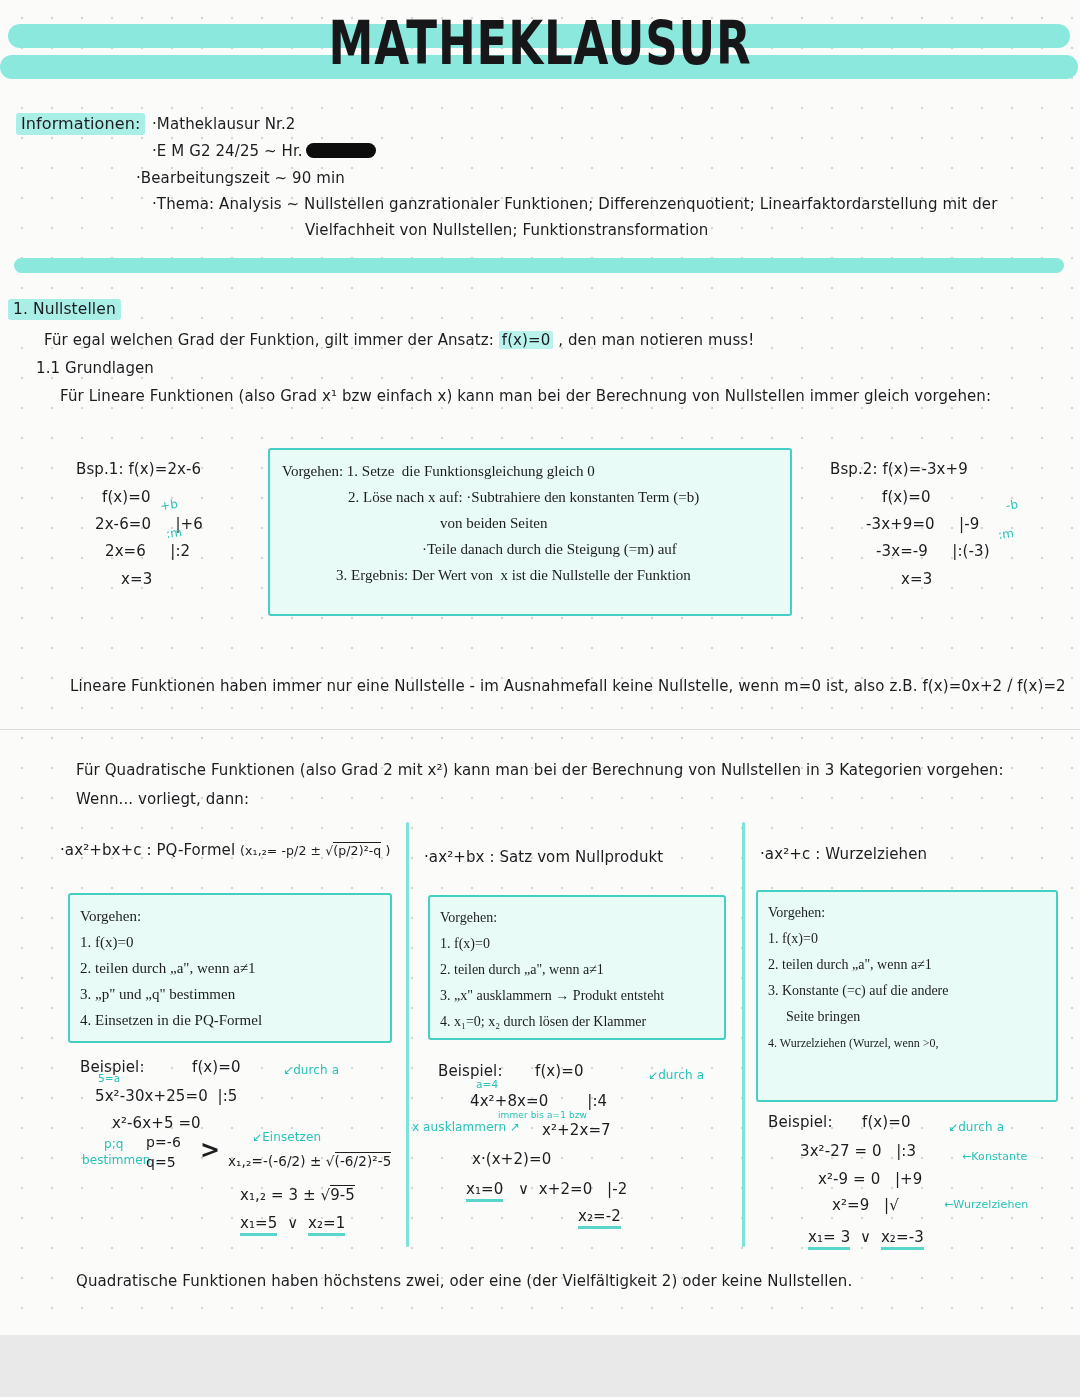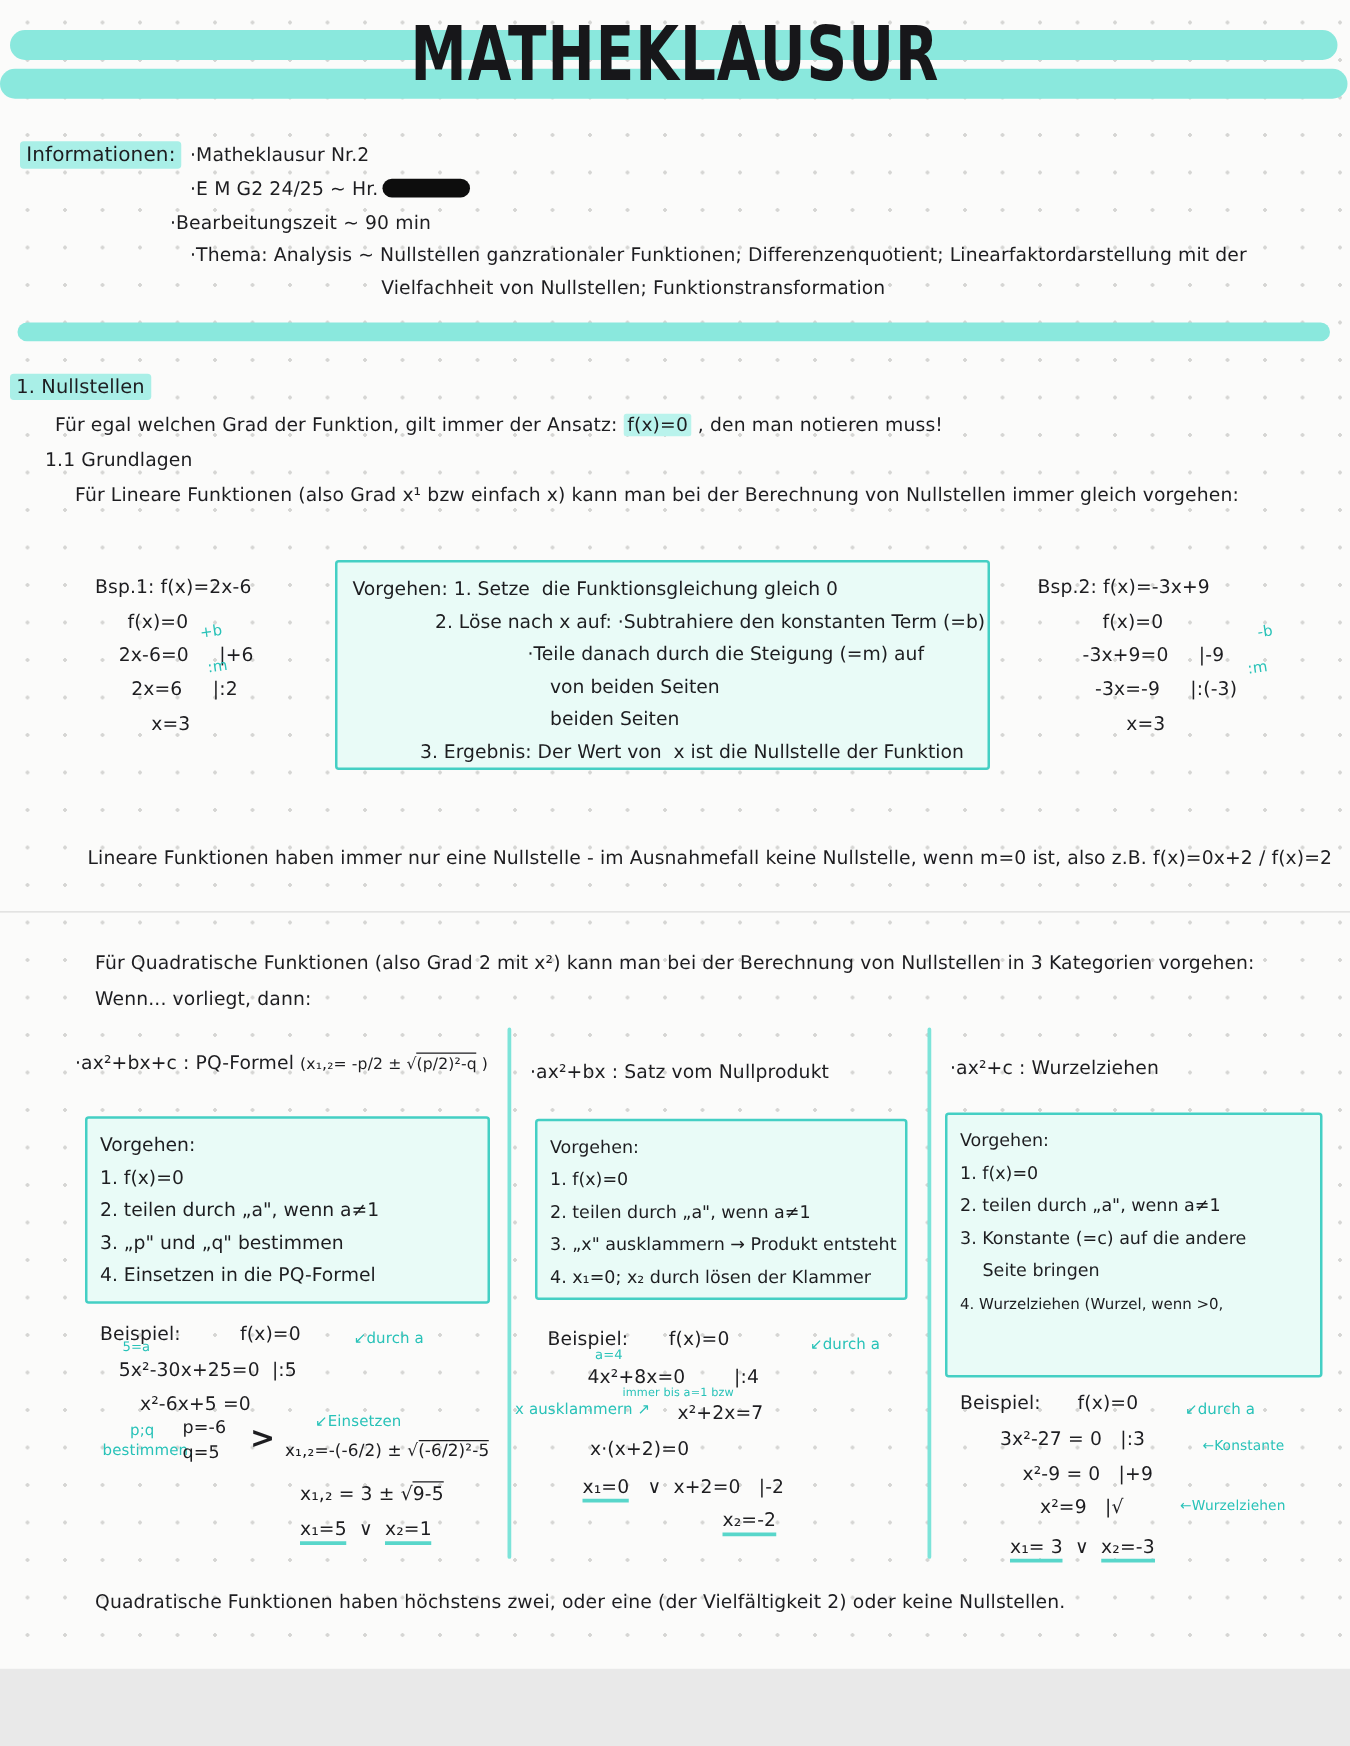--- a/index.html
+++ b/index.html
@@ -18,21 +18,21 @@
   .title {
     position:absolute; width:100%; text-align:center; font-weight:900;
     font-size:55px; letter-spacing:1px; color:#17171a;
     transform:scale(.82,1.1); transform-origin:50% 0; z-index:3;
   }
   .hl  { background:#a9efe7; padding:1px 5px 2px; border-radius:3px; }
   .hl2 { background:#b9f3ec; padding:0 3px; border-radius:2px; }
   .ann { position:absolute; color:#28c2b8; font-size:12px; white-space:pre; letter-spacing:.1px; }
   .tiny { font-size:9px; }
   .tealbox { position:absolute; border:2.5px solid #44cfc4; background:#e9fbf7; border-radius:3px; padding-top:8px; z-index:2; }
-  .bl { font-size:15px; line-height:26px; white-space:pre; }
+  .bl { font-size:15px; line-height:26px; white-space:pre;font-family:Liberation Serif, serif; }
   .redacted { display:inline-block; width:70px; height:15px; background:#0d0d0d; border-radius:8px; vertical-align:-2px; margin-left:3px; }
   .result { border-bottom:3px solid #58d6ca; padding-bottom:1px; }
   .rad { border-top:1.6px solid #1d1d20; }
   .f13 { font-size:13.5px; }
   .f12 { font-size:12.5px; }
   .gt { font-size:24px; font-weight:bold; }
 </style>
 </head>
 <body>
 
@@ -60,23 +60,22 @@
   <div class="abs" style="left:102px;top:488px">f(x)=0</div>
   <div class="abs" style="left:95px;top:515px">2x-6=0     |+6</div>
   <div class="ann" style="left:160px;top:498px;transform:rotate(-8deg)">+b</div>
   <div class="abs" style="left:105px;top:542px">2x=6     |:2</div>
   <div class="ann" style="left:166px;top:526px;transform:rotate(-8deg)">:m</div>
   <div class="abs" style="left:121px;top:570px">x=3</div>
 
   <div class="tealbox" style="left:268px;top:448px;width:524px;height:168px">
     <div class="bl" style="padding-left:12px">Vorgehen: 1. Setze  die Funktionsgleichung gleich 0</div>
     <div class="bl" style="padding-left:78px">2. Löse nach x auf: ·Subtrahiere den konstanten Term (=b)</div>
+    <div class="bl" style="padding-left:170px">von beiden Seiten</div>
     <div class="bl" style="padding-left:152px">·Teile danach durch die Steigung (=m) auf</div>
-    <div class="bl" style="padding-left:170px">von beiden Seiten</div>
-    <div class="bl" style="padding-left:170px">beiden Seiten</div>
     <div class="bl" style="padding-left:66px">3. Ergebnis: Der Wert von  x ist die Nullstelle der Funktion</div>
   </div>
 
   <div class="abs" style="left:830px;top:460px">Bsp.2: f(x)=-3x+9</div>
   <div class="abs" style="left:882px;top:488px">f(x)=0</div>
   <div class="abs" style="left:866px;top:515px">-3x+9=0     |-9</div>
   <div class="ann" style="left:1006px;top:498px;transform:rotate(-8deg)">-b</div>
   <div class="abs" style="left:876px;top:542px">-3x=-9     |:(-3)</div>
   <div class="ann" style="left:998px;top:527px;transform:rotate(-8deg)">:m</div>
   <div class="abs" style="left:901px;top:570px">x=3</div>

